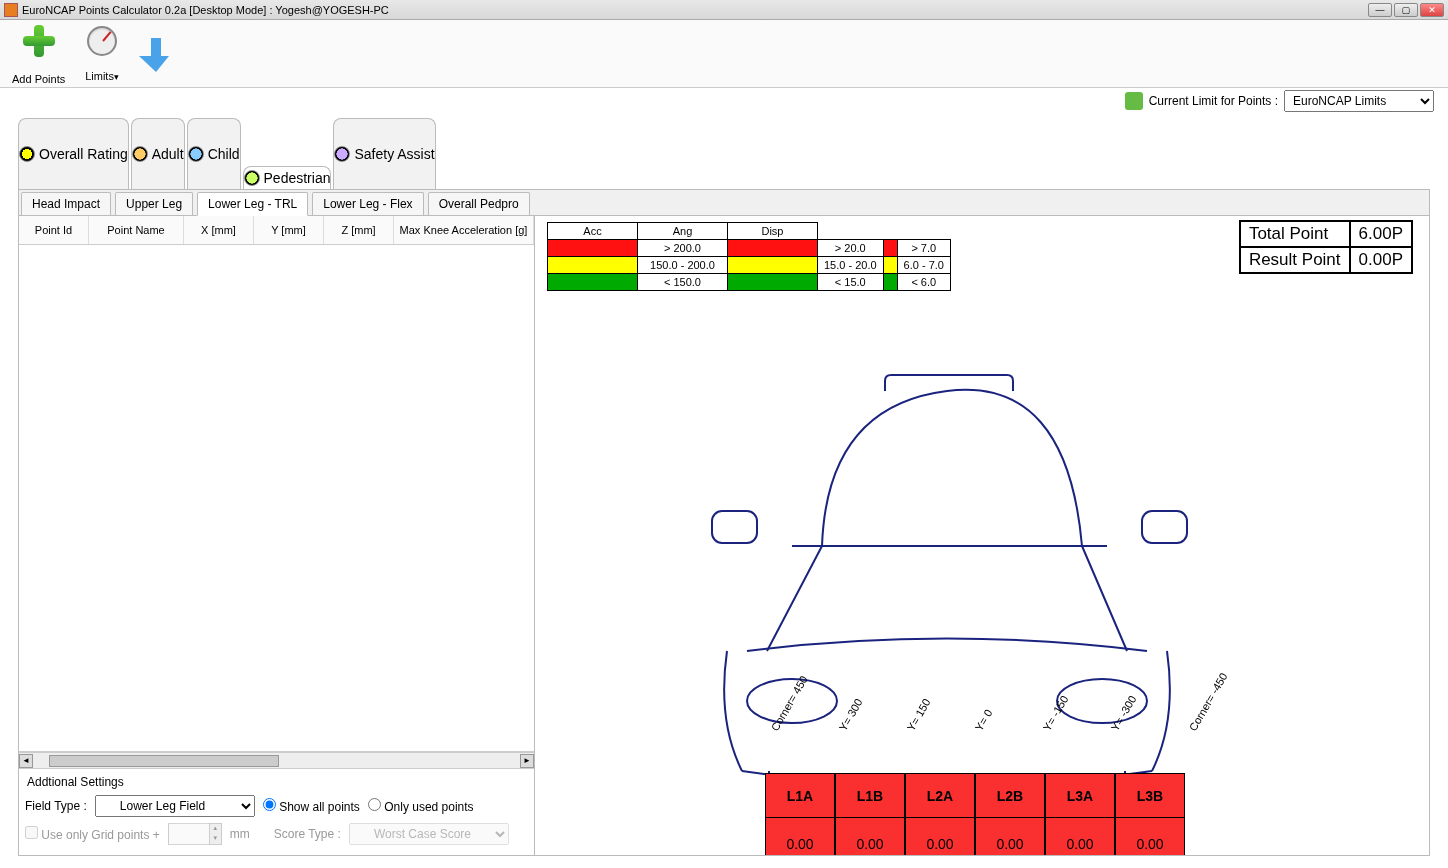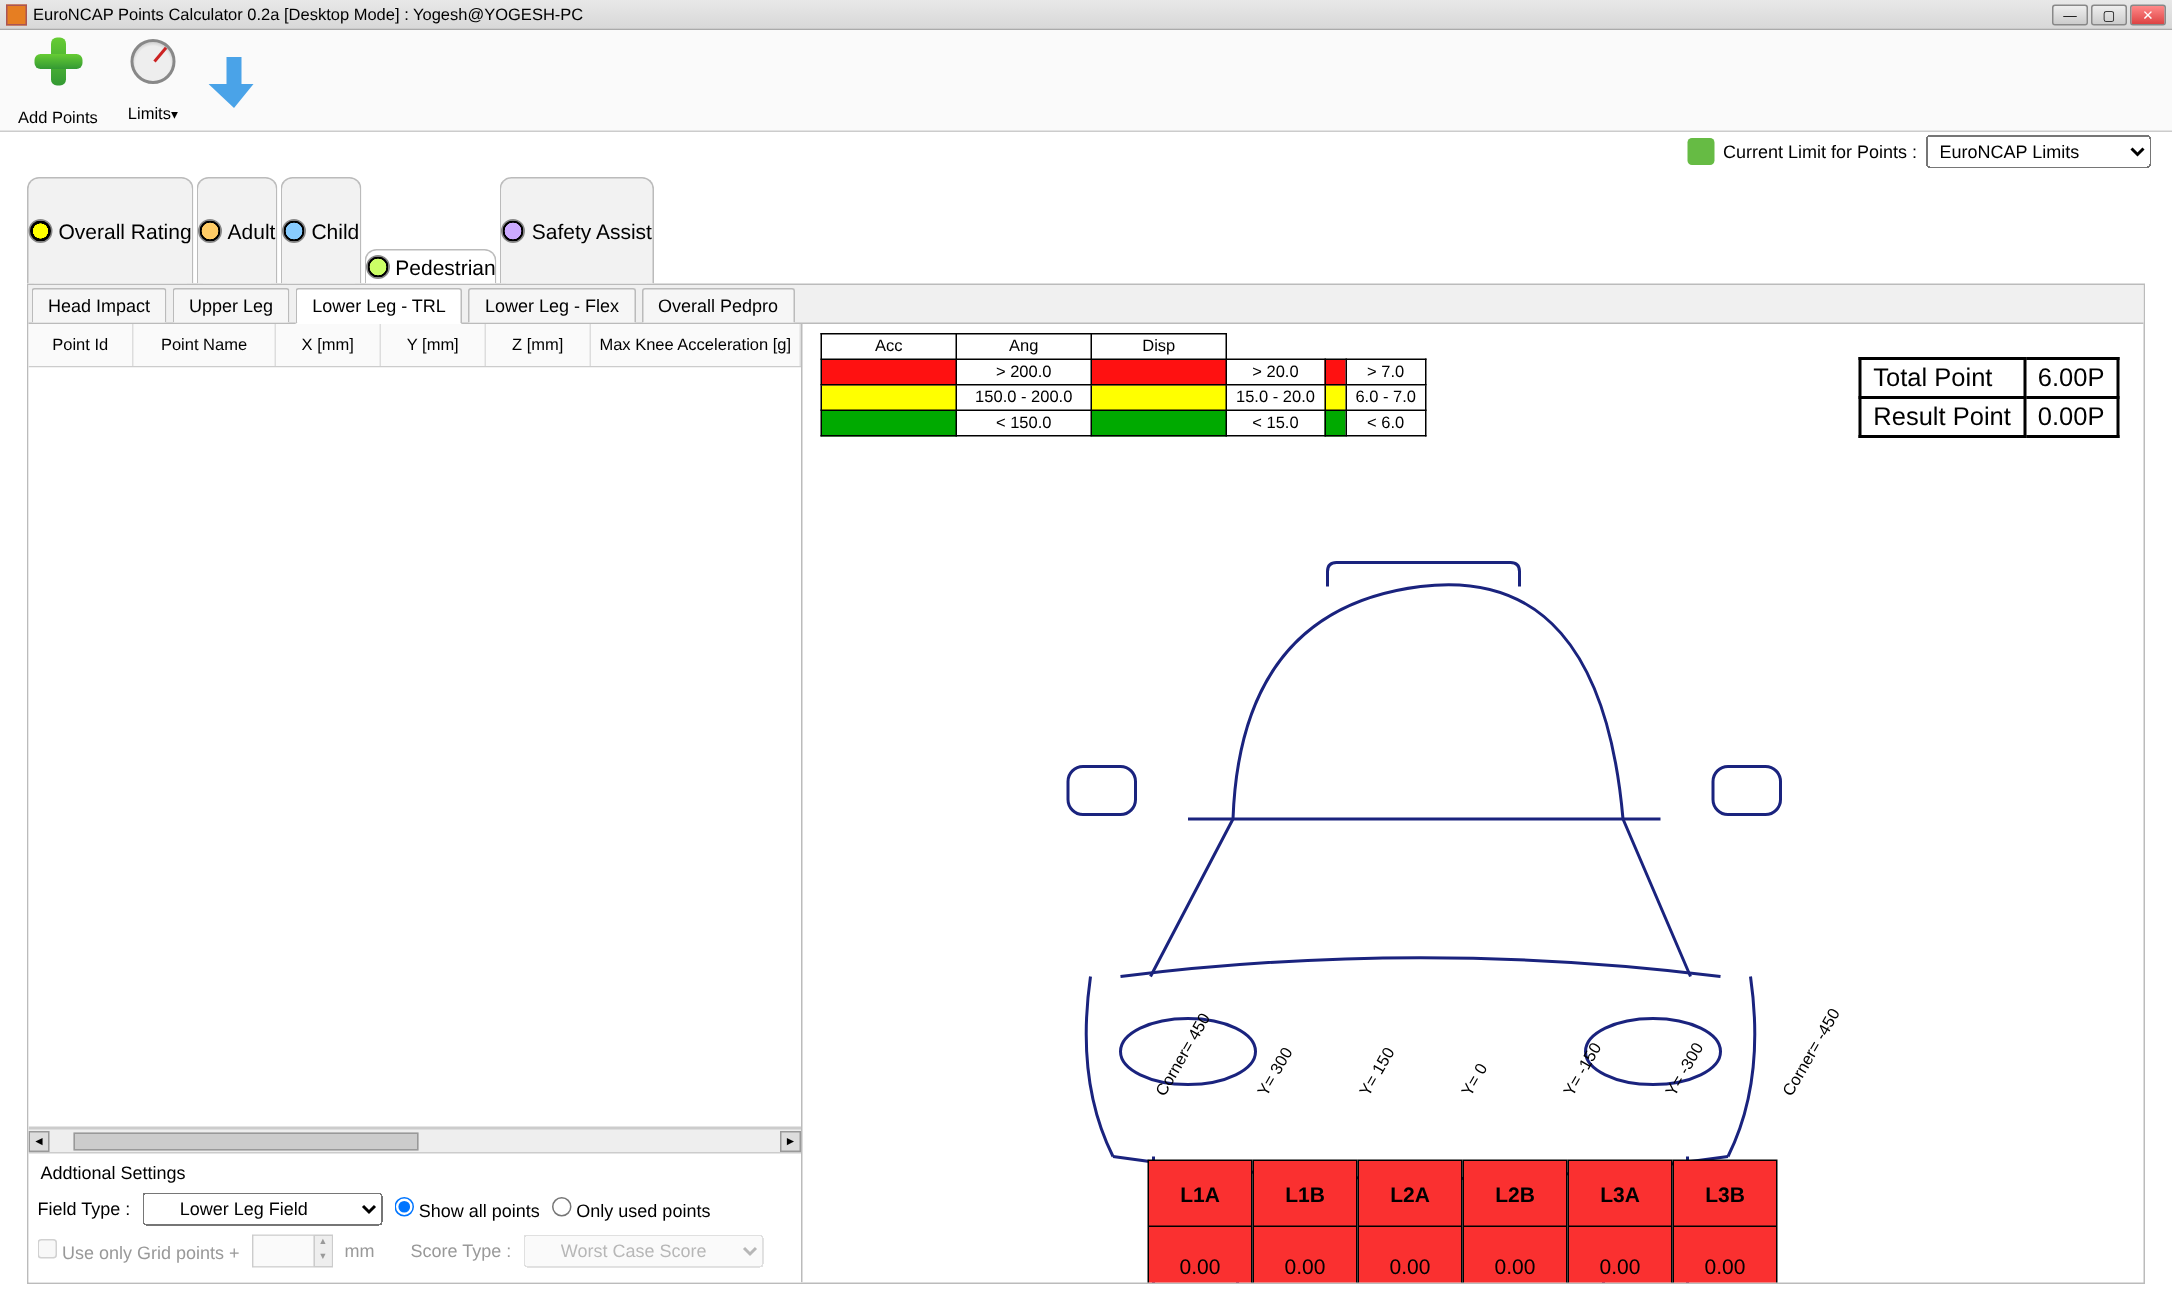--- a/index.html
+++ b/index.html
@@ -63,21 +63,21 @@
 .spinner-btns{display:flex;flex-direction:column;}
 .spinner-btns div{width:12px;height:10px;border-left:1px solid #ccc;font-size:7px;text-align:center;line-height:8px;background:#eee;}
 
 .right-pane{ flex:1; padding:6px 12px; position:relative;}
 .legend-table{ border-collapse:collapse; font-size:11px;}
 .legend-table th,.legend-table td{ border:1px solid #000; padding:2px 6px; text-align:center;}
 .legend-table th{ background:#fff; font-weight:normal; width:90px;}
 .sw{ width:14px; padding:0!important;}
 .sw.red{background:#f11;} .sw.yel{background:#ff0;} .sw.grn{background:#0a0;}
 
-.point-box{ position:absolute; top:22px; right:16px; border-collapse:collapse; font-size:17px;}
+.point-box{ position:absolute; top:4px; right:16px; border-collapse:collapse; font-size:17px;}
 .point-box td{ border:2px solid #000; padding:2px 8px; text-align:left;}
 .point-box td.val{text-align:left;font-weight:500;}
 
 .car-area{ margin-top:80px; position:relative; height:520px;}
 .car-svg{ position:absolute; left:80px; top:0; }
 
 .bumper-grid{ position:absolute; left:218px; top:402px; display:flex;}
 .bcol{ width:70px; border:1px solid #000; }
 .bcol .zlabel{ height:44px; background:#fa3030; border-bottom:1px solid #000; display:flex; align-items:center; justify-content:center; font-size:14px; font-weight:bold;}
 .bcol .zval{ height:52px; background:#fa3030; display:flex; align-items:center; justify-content:center; font-size:14px;}

